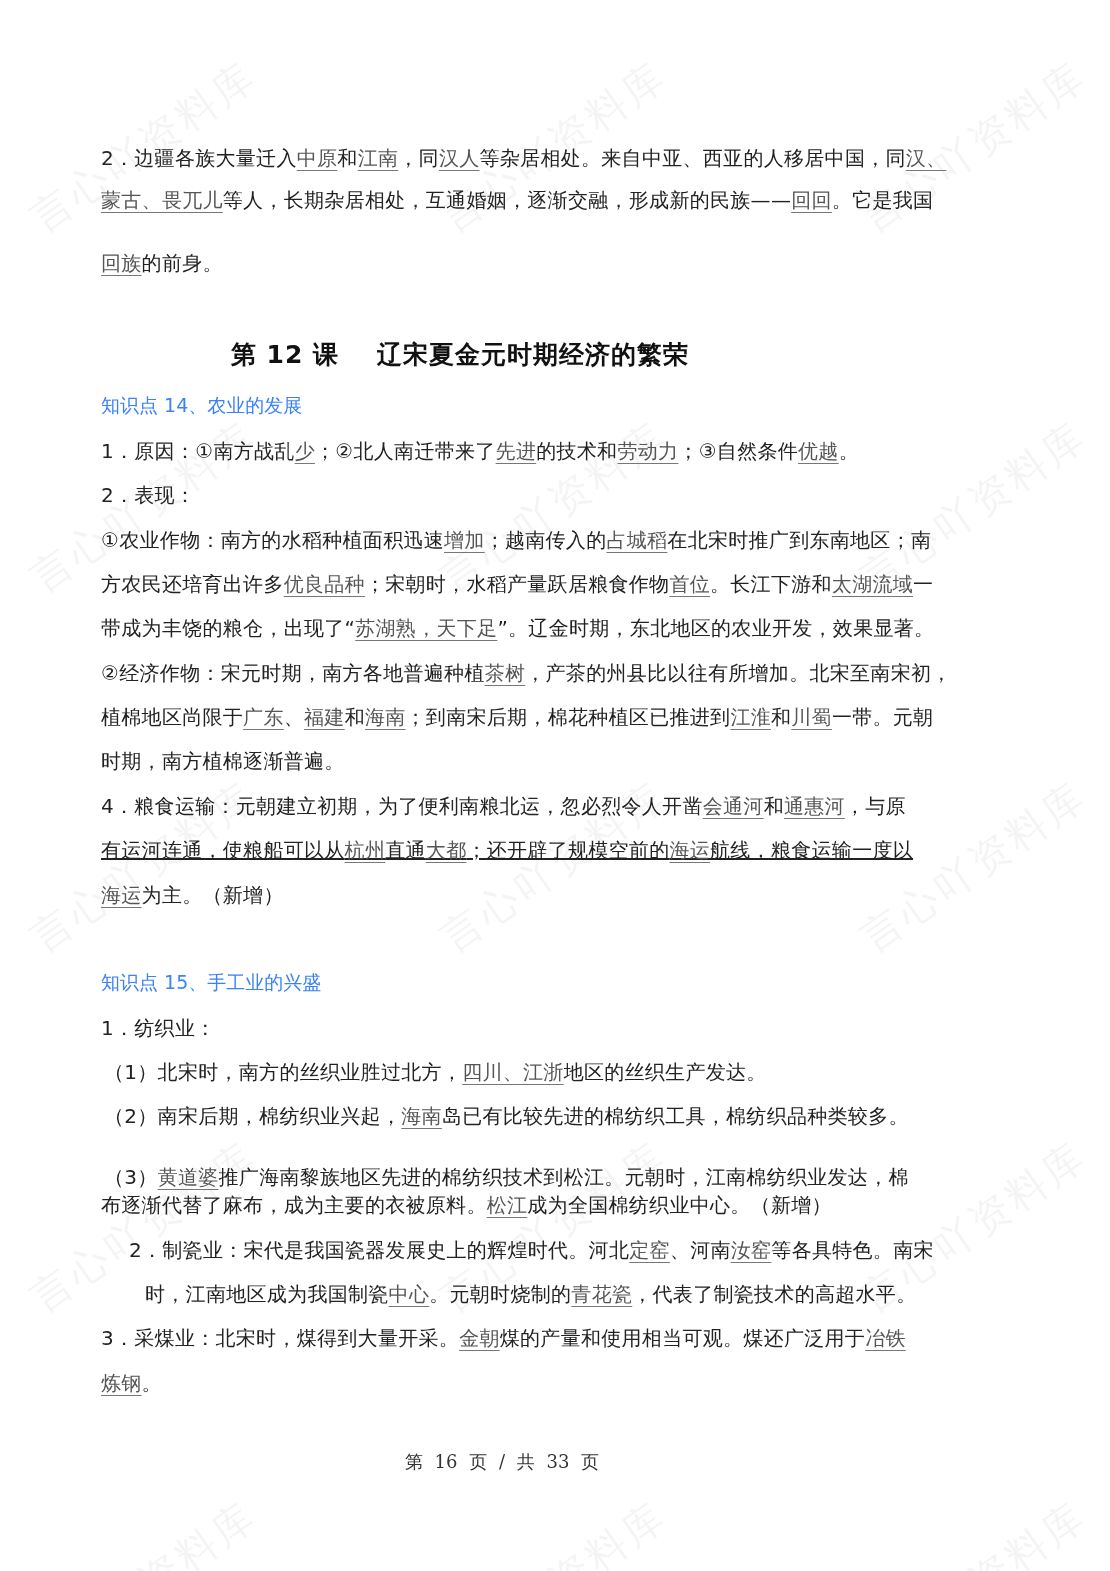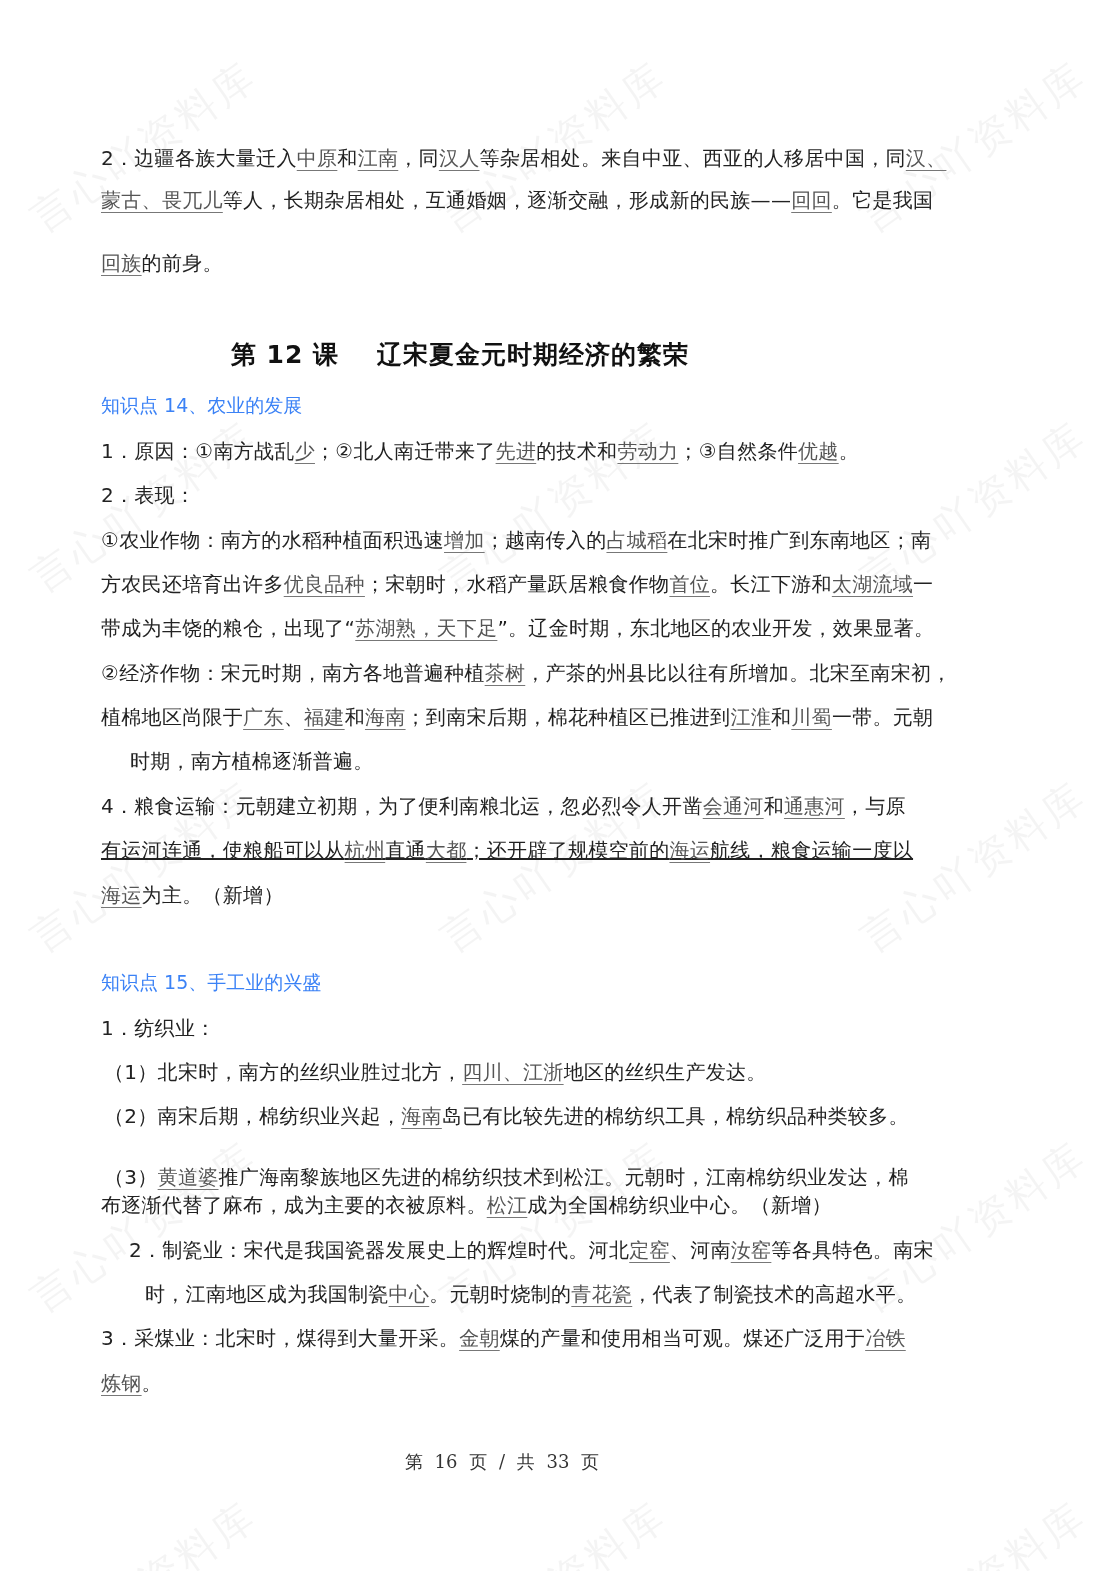--- a/index.html
+++ b/index.html
@@ -53,21 +53,21 @@
       <div class="line" style="top: 143px;"><span>2．边疆各族大量迁入</span><span class="u">中原</span><span>和</span><span class="u">江南</span><span>，同</span><span class="u">汉人</span><span>等杂居相处。来自中亚、西亚的人移居中国，同</span><span class="u">汉、</span></div>
       <div class="line" style="top: 185px;"><span class="u">蒙古、畏兀儿</span><span>等人，长期杂居相处，互通婚姻，逐渐交融，形成新的民族——</span><span class="u">回回</span><span>。它是我国</span></div>
       <div class="line" style="top: 228px; margin-top: 20px;"><span class="u">回族</span><span>的前身。</span></div>
       <div class="line" style="top: 436px;"><span>1．原因：①南方战乱</span><span class="u">少</span><span>；②北人南迁带来了</span><span class="u">先进</span><span>的技术和</span><span class="u">劳动力</span><span>；③自然条件</span><span class="u">优越</span><span>。</span></div>
       <div class="line" style="top: 480px;"><span>2．表现：</span></div>
       <div class="line" style="top: 525px;"><span>①农业作物：南方的水稻种植面积迅速</span><span class="u">增加</span><span>；越南传入的</span><span class="u">占城稻</span><span>在北宋时推广到东南地区；南</span></div>
       <div class="line" style="top: 569px;"><span>方农民还培育出许多</span><span class="u">优良品种</span><span>；宋朝时，水稻产量跃居粮食作物</span><span class="u">首位</span><span>。长江下游和</span><span class="u">太湖流域</span><span>一</span></div>
       <div class="line" style="top: 613px;"><span>带成为丰饶的粮仓，出现了“</span><span class="u">苏湖熟，天下足</span><span>”。辽金时期，东北地区的农业开发，效果显著。</span></div>
       <div class="line" style="top: 658px;"><span>②经济作物：宋元时期，南方各地普遍种植</span><span class="u">茶树</span><span>，产茶的州县比以往有所增加。北宋至南宋初，</span></div>
       <div class="line" style="top: 702px;"><span>植棉地区尚限于</span><span class="u">广东</span><span>、</span><span class="u">福建</span><span>和</span><span class="u">海南</span><span>；到南宋后期，棉花种植区已推进到</span><span class="u">江淮</span><span>和</span><span class="u">川蜀</span><span>一带。元朝</span></div>
-      <div class="line" style="top: 746px; margin-left: 29px;"><span>时期，南方植棉逐渐普遍。</span></div>
+      <div class="line" style="top: 746px;"><span>时期，南方植棉逐渐普遍。</span></div>
       <div class="line" style="top: 791px;"><span>4．粮食运输：元朝建立初期，为了便利南粮北运，忽必烈令人开凿</span><span class="u">会通河</span><span>和</span><span class="u">通惠河</span><span>，与原</span></div>
       <div class="line" style="top: 835px; text-decoration: underline;"><span>有运河连通，使粮船可以从</span><span class="u">杭州</span><span>直通</span><span class="u">大都</span><span>；还开辟了规模空前的</span><span class="u">海运</span><span>航线，粮食运输一度以</span></div>
       <div class="line" style="top: 880px;"><span class="u">海运</span><span>为主。（新增）</span></div>
       <div class="line" style="top: 1013px;"><span>1．纺织业：</span></div>
       <div class="line indent" style="top: 1057px;"><span>（1）北宋时，南方的丝织业胜过北方，</span><span class="u">四川、江浙</span><span>地区的丝织生产发达。</span></div>
       <div class="line indent" style="top: 1101px;"><span>（2）南宋后期，棉纺织业兴起，</span><span class="u">海南</span><span>岛已有比较先进的棉纺织工具，棉纺织品种类较多。</span></div>
       <div class="line indent" style="top: 1146px; margin-top: 16px;"><span>（3）</span><span class="u">黄道婆</span><span>推广海南黎族地区先进的棉纺织技术到松江。元朝时，江南棉纺织业发达，棉</span></div>
       <div class="line" style="top: 1190px;"><span>布逐渐代替了麻布，成为主要的衣被原料。</span><span class="u">松江</span><span>成为全国棉纺织业中心。（新增）</span></div>
       <div class="line" style="top: 1235px; margin-left: 28px;"><span>2．制瓷业：宋代是我国瓷器发展史上的辉煌时代。河北</span><span class="u">定窑</span><span>、河南</span><span class="u">汝窑</span><span>等各具特色。南宋</span></div>
       <div class="line" style="top: 1279px; margin-left: 44px;"><span>时，江南地区成为我国制瓷</span><span class="u">中心</span><span>。元朝时烧制的</span><span class="u">青花瓷</span><span>，代表了制瓷技术的高超水平。</span></div>

